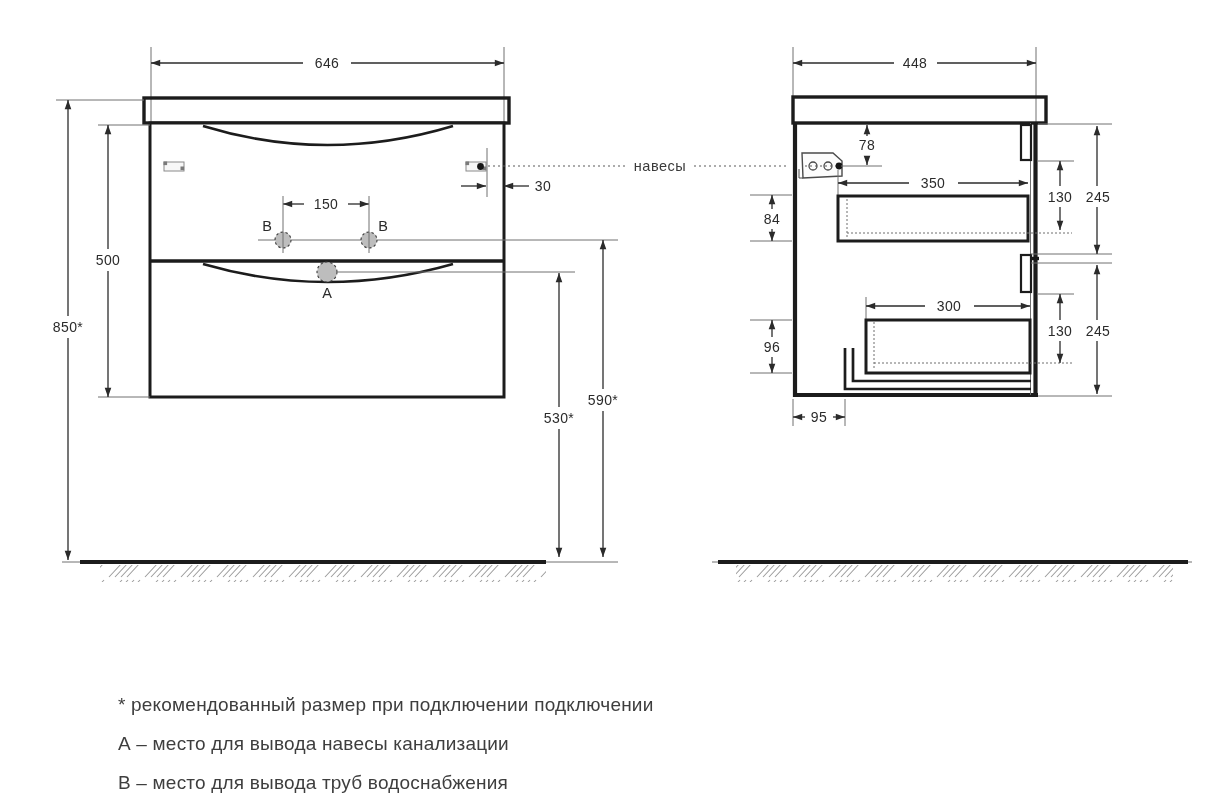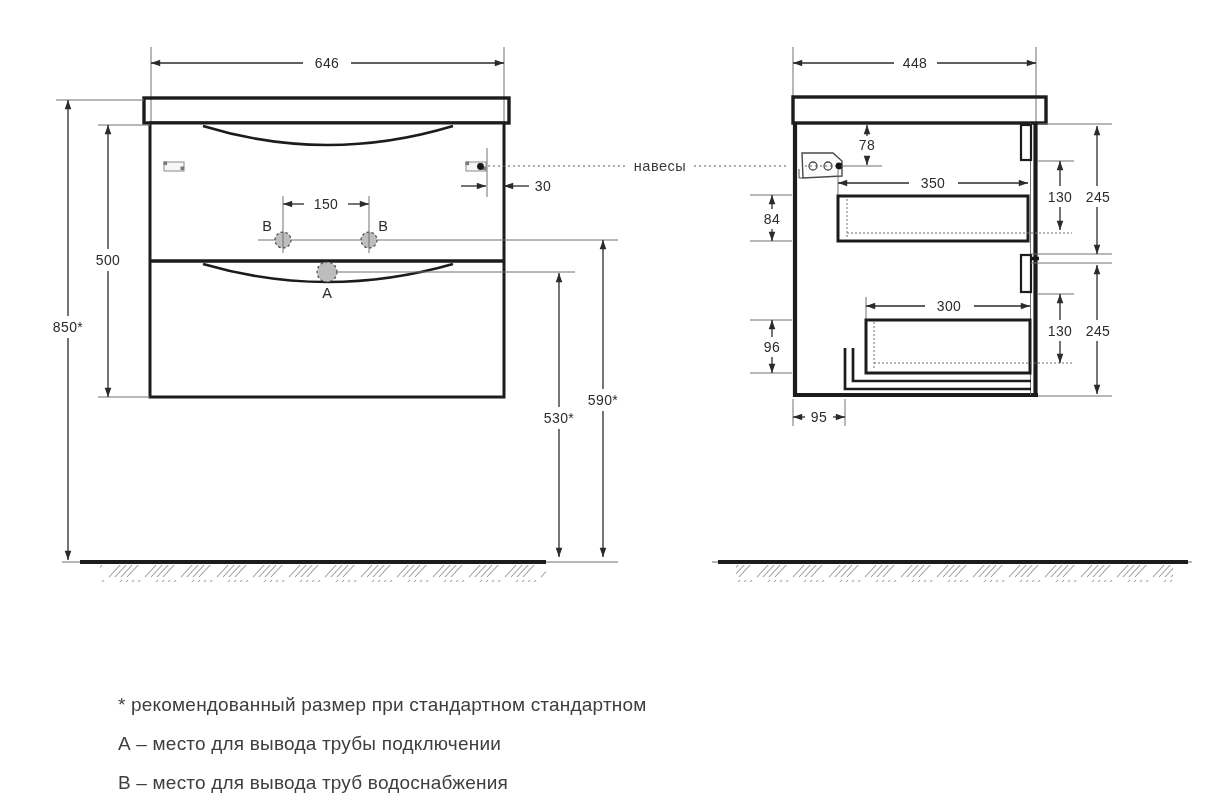--- a/index.html
+++ b/index.html
@@ -244,16 +244,16 @@
 
     <g>
       <line class="ext" x1="712" y1="562" x2="1192" y2="562"></line>
       <line class="thick4" x1="718" y1="562" x2="1188" y2="562"></line>
       <rect x="736" y="565" width="437" height="17" fill="url(#hatch)"></rect>
     </g>
   </g>
 </svg>
 
 <div class="legend">
-  <div>* рекомендованный размер при стандартном стандартном</div>
-  <div>А – место для вывода трубы подключении</div>
+  <div>* рекомендованный размер при подключении подключении</div>
+  <div>А – место для вывода навесы канализации</div>
   <div>В – место для вывода труб водоснабжения</div>
 </div>
 
 </body></html>

